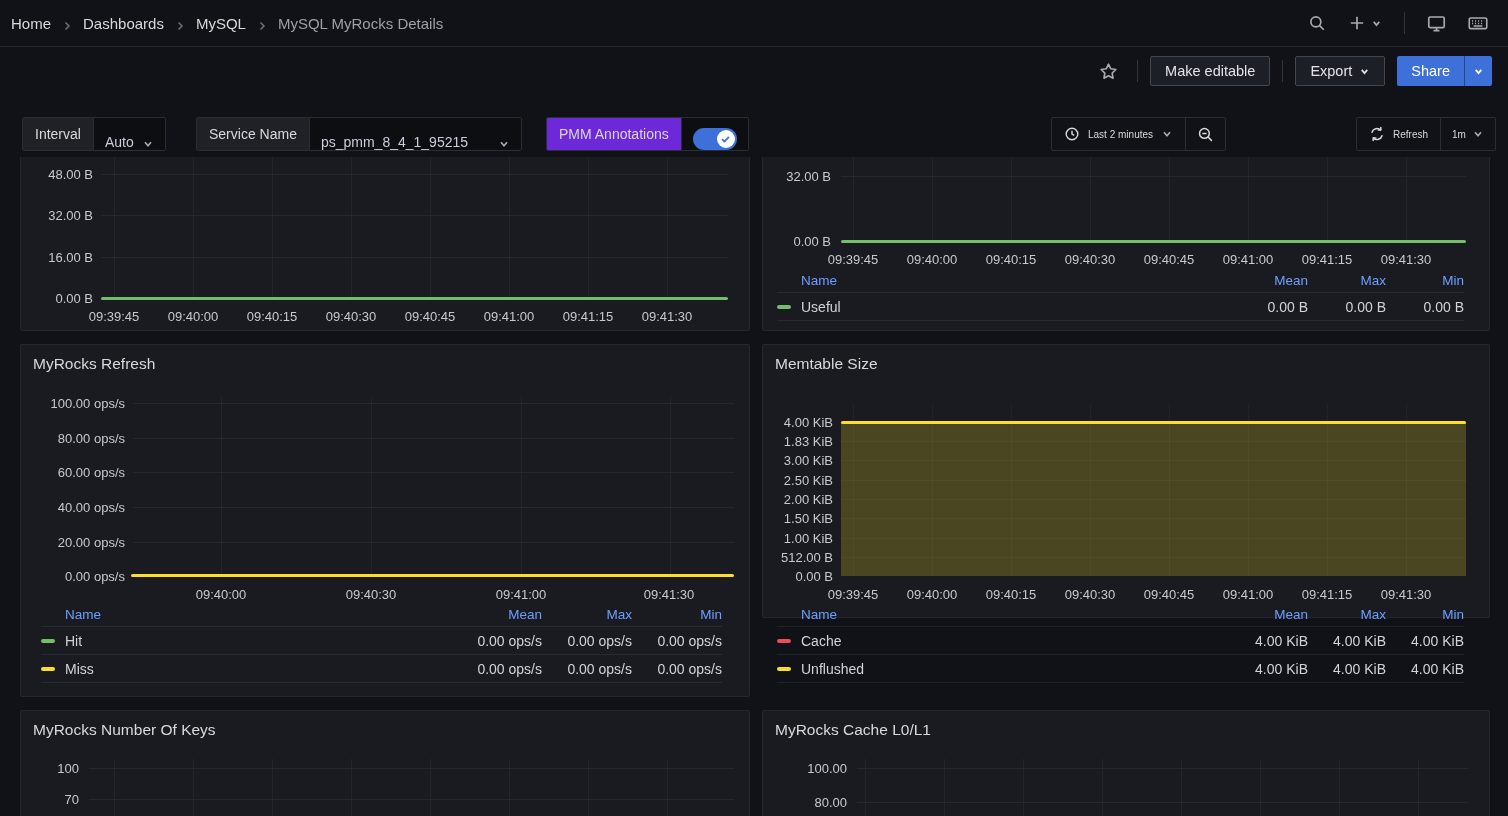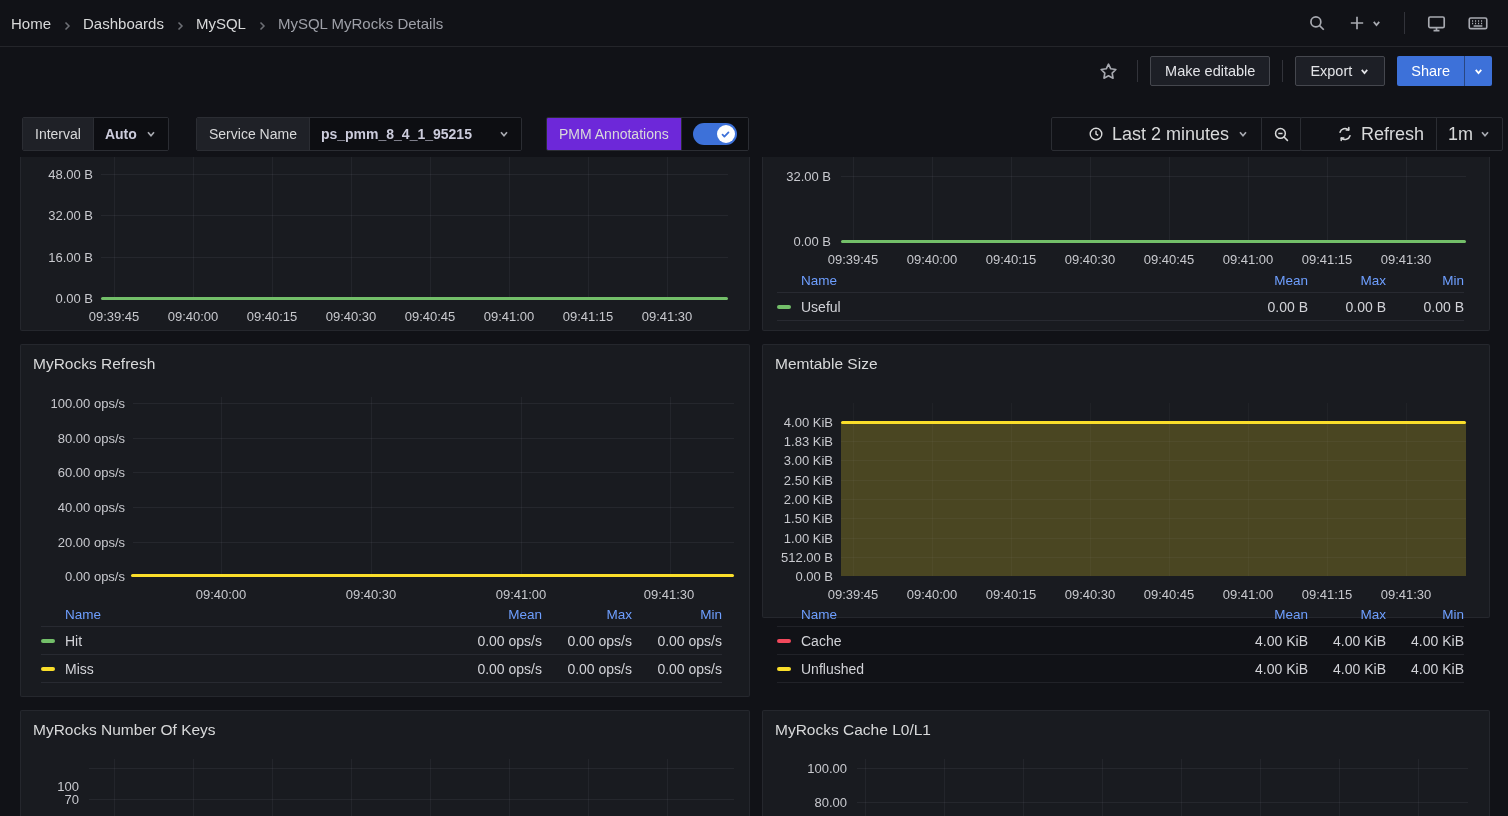--- a/index.html
+++ b/index.html
@@ -27,25 +27,25 @@
     font-size:14.5px; font-weight:500; cursor:pointer; }
   .btn-split { height:30px; display:flex; align-items:stretch; border-radius:2px; overflow:hidden; cursor:pointer; }
   .btn-split .main { display:flex; align-items:center; padding:0 14px; color:#fff; font-size:14.5px; font-weight:500; }
   .btn-split .caret { width:28px; display:flex; align-items:center; justify-content:center;
     border-left:1px solid rgba(17,18,23,0.45); color:#fff; }
 
   .filterbar { position:absolute; top:95px; left:0; width:1508px; height:62px; background:#111217; z-index:30; }
   .fgroup { position:absolute; top:22px; height:34px; display:flex; align-items:stretch;
     border:1px solid #2B2D33; border-radius:2px; overflow:hidden; font-size:14px; }
   .seg-label { display:flex; align-items:center; padding:0 12px; background:#1F2127; color:#D8D9DA; }
-  .seg-value { display:flex; align-items:center; gap:8px; padding:0 11px; background:#0D0E12;
-    color:#CCCCDC; border-left:1px solid #2B2D33; cursor:pointer;font-weight:bold; }
+  .seg-value { display:flex; align-items:flex-end; gap:8px; padding:0 11px; background:#0D0E12;
+    color:#CCCCDC; border-left:1px solid #2B2D33; cursor:pointer; }
   .toolbtngrp { position:absolute; top:22px; height:34px; display:flex; align-items:stretch;
     border:1px solid #2B2D33; border-radius:2px; background:#111217; color:#D8D9DA;
-    font-size:18px; font-weight:500;padding-left:24px; }
+    font-size:10px; font-weight:500; }
   .toolseg { display:flex; align-items:center; gap:8px; padding:0 12px; cursor:pointer; }
   .toolseg + .toolseg { border-left:1px solid #2B2D33; }
   .toggle { position:relative; width:44px; height:22px; border-radius:11px; cursor:pointer; }
   .knob { position:absolute; right:2px; top:2px; width:18px; height:18px; border-radius:50%;
     background:#fff; display:flex; align-items:center; justify-content:center; }
 
   
   .dash { position:absolute; inset:0; z-index:1; }
   .panel { position:absolute; background:#191B20; border:1px solid rgba(204,204,220,0.07); border-radius:2px; }
   .ptitle { position:absolute; left:12px; top:10px; font-size:15.5px; font-weight:500; color:#D8D9DA; cursor:pointer; }
@@ -249,21 +249,21 @@
         <span class="lname">Unflushed</span>
         <span class="lcol w90">4.00 KiB</span>
         <span class="lcol w78">4.00 KiB</span>
         <span class="lcol w78">4.00 KiB</span>
       </div>
     </div>
   </div>
 
   <div class="panel" style="left:20px;top:710px;width:730px;height:160px">
     <div class="ptitle">MyRocks Number Of Keys</div>
-    <span class="yl" style="width:58px;top:75px">100</span>
+    <span class="yl" style="width:58px;top:57px">100</span>
     <span class="yl" style="width:58px;top:88px">70</span>
     <div>
       <div class="hg" style="left:68px;width:645px;top:57px"></div>
       <div class="hg" style="left:68px;width:645px;top:88px"></div>
       <div class="vg" style="left:93px;top:48px;height:110px"></div>
       <div class="vg" style="left:172px;top:48px;height:110px"></div>
       <div class="vg" style="left:251px;top:48px;height:110px"></div>
       <div class="vg" style="left:330px;top:48px;height:110px"></div>
       <div class="vg" style="left:409px;top:48px;height:110px"></div>
       <div class="vg" style="left:488px;top:48px;height:110px"></div>
@@ -436,21 +436,21 @@
     <span class="toolseg" style="padding:0 11px">
       <span>
           <svg width="17" height="17" viewBox="0 0 16 16" fill="none" stroke="currentColor" stroke-width="1.4">
             <circle cx="7" cy="7" r="4.6"></circle>
             <path d="M10.4 10.4 14 14M5 7h4"></path>
           </svg>
         </span>
     </span>
   </div>
 
-  <div class="toolbtngrp" style="left:1300px">
+  <div class="toolbtngrp" style="left:1356px">
     <span class="toolseg">
       <span>
         <svg width="16" height="16" viewBox="0 0 16 16" fill="none" stroke="currentColor" stroke-width="1.5" stroke-linecap="round" stroke-linejoin="round">
           <path d="M3 6.3a5.2 5.2 0 0 1 8.6-2.4"></path>
             <path d="M11.8 1.5v2.6H9.2"></path>
           <path d="M13 9.7a5.2 5.2 0 0 1-8.6 2.4"></path>
             <path d="M4.2 14.5v-2.6h2.6"></path>
         </svg>
       </span>
       <span>Refresh</span>

